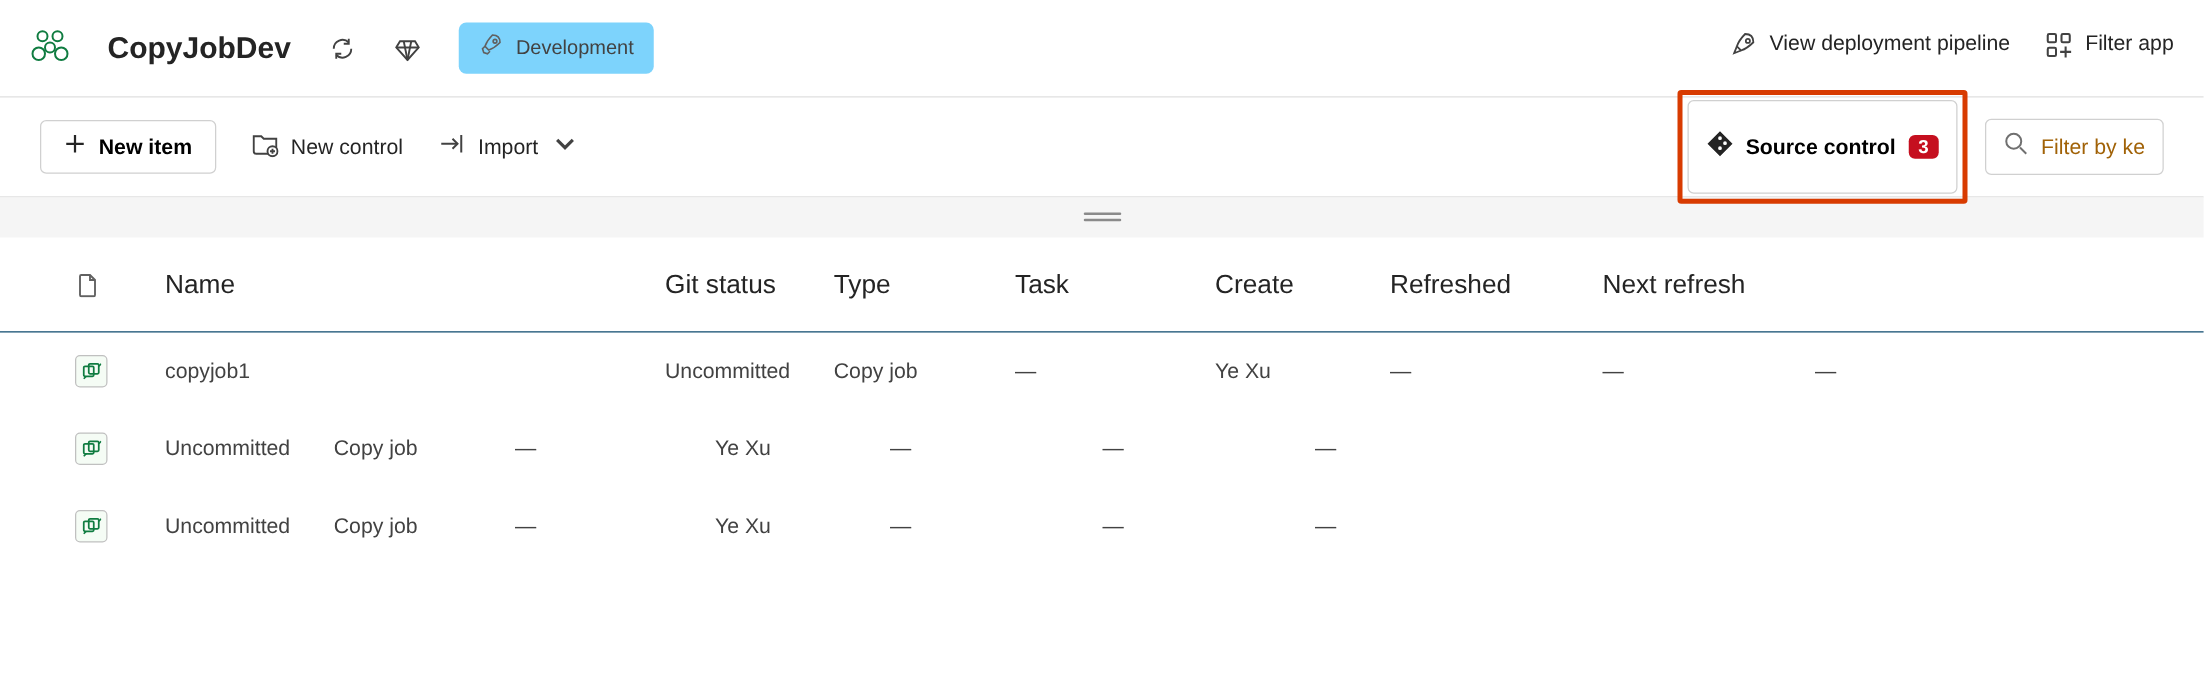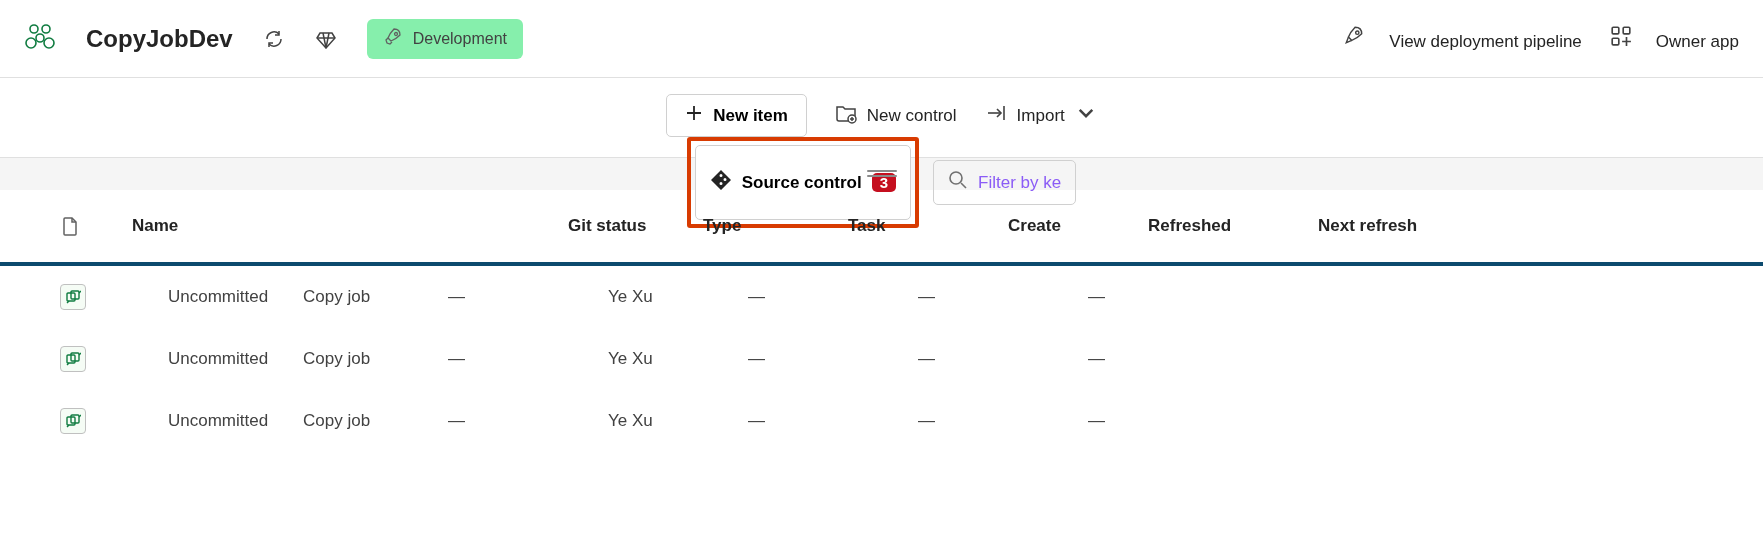--- a/index.html
+++ b/index.html
@@ -21,33 +21,33 @@
       border-bottom: 1px solid #e0e0e0;
       height: 78px;
     }
     .header-left { display: flex; align-items: center; gap: 30px; }
     .workspace-icon svg { width: 32px; height: 32px; }
     .workspace-title { font-size: 24px; font-weight: 600; }
     .small-icon { display:inline-flex; align-items:center; justify-content:center; width:22px; height:22px; color:#424242; }
     .small-icon svg { width:20px; height:20px; }
     .badge-dev {
       display:flex; align-items:center; gap:10px;
-      background: #86efac; border-radius:6px;
+      background: #7dd3fc; border-radius:6px;
       padding: 8px 16px; font-size:16px; color:#424242;
     }
     .badge-dev svg { width:20px; height:20px; }
 
     .header-right { display:flex; align-items:center; gap:28px; font-size:17px; }
-    .header-right > .link { display:flex; align-items:flex-end; gap:24px; cursor:pointer; }
+    .header-right > .link { display:flex; align-items:flex-start; gap:10px; cursor:pointer; }
     .header-right svg { width:22px; height:22px; }
 
     
     .toolbar {
       display:flex; align-items:center; justify-content:space-between;
-      padding: 16px 32px; border-bottom:1px solid #e0e0e0; height:80px;flex-direction:column;
+      padding: 16px 32px; border-bottom:1px solid #e0e0e0; height:80px;
     }
     .toolbar-left { display:flex; align-items:center; gap:28px; }
     .btn {
       display:flex; align-items:center; gap:10px;
       border:1px solid #d0d0d0; background:#fff; border-radius:5px;
       padding: 9px 18px; font-size:17px; font-weight:600; cursor:pointer;
     }
     .btn svg { width:18px; height:18px; }
     .toolbar-action { display:flex; align-items:center; gap:10px; font-size:17px; cursor:pointer; }
     .toolbar-action svg { width:22px; height:22px; }
@@ -61,37 +61,37 @@
     }
     .source-control-btn .count {
       background:#c50f1f; color:#fff; border-radius:5px;
       padding:1px 8px; font-size:15px; font-weight:700;
     }
     .source-control-btn svg { width:22px; height:22px; }
 
     .filter {
       display:flex; align-items:center; gap:10px;
       border:1px solid #d0d0d0; border-radius:5px;
-      padding:9px 14px; min-width:120px; color:#8b5cf6; font-size:17px;
+      padding:9px 14px; min-width:120px; color:#a16207; font-size:17px;
     }
     .filter svg { width:20px; height:20px; }
 
     
     .drag-strip { background:#f5f5f5; height:32px; display:flex; align-items:center; justify-content:center; }
     .drag-handle { width:30px; height:8px; display:flex; flex-direction:column; gap:3px; }
     .drag-handle div { height:2px; background:#8a8a8a; border-radius:1px; }
 
     
     .table { width:100%; }
     .thead, .trow { display:flex; align-items:center; padding:0 24px 0 60px; }
-    .thead { height:76px; border-bottom:4px solid #0c4a6e; font-weight:700; font-size:17px; }
+    .thead { height:76px; border-bottom:1px solid #0c4a6e; font-weight:400; font-size:21px; }
     .trow { height:62px; font-size:17px; color:#424242; }
     .col-icon  { width:72px; display:flex; align-items:center; }
     .col-name  { width:400px; }
-    .col-git   { width:135px;margin-left:36px; }
+    .col-git   { width:135px; }
     .col-type  { width:145px; }
     .col-task  { width:160px; }
     .col-owner { width:140px; }
     .col-refr  { width:170px; }
     .col-next  { width:170px; }
     .col-end   { flex:1; }
     .item-icon { width:26px; height:26px; border:1px solid #c0c0c0; border-radius:4px; background:#f5fcf5; display:flex; align-items:center; justify-content:center; }
     .item-icon svg { width:16px; height:16px; }
     .doc-icon svg { width:20px; height:20px; }
     .dash { color:#424242; }
@@ -151,21 +151,21 @@
     </span>
     <span class="link">
       <span>
         <svg viewBox="0 0 20 20" fill="none" stroke="#424242" stroke-width="1.5">
           <rect x="2" y="2" width="6" height="6" rx="1"></rect>
             <rect x="12" y="2" width="6" height="6" rx="1"></rect>
           <rect x="2" y="12" width="6" height="6" rx="1"></rect>
             <path d="M15 11v8M11 15h8"></path>
         </svg>
       </span>
-      <span>Owner app</span>
+      <span>Filter app</span>
     </span>
   </div>
 </div>
 
 <div class="toolbar">
   <div class="toolbar-left">
     <button class="btn">
       <span>
         <svg viewBox="0 0 18 18" stroke="#242424" stroke-width="1.8">
             <path d="M9 2v14M2 9h14"></path>
@@ -250,20 +250,21 @@
   <div class="trow">
     <div class="col-icon">
         <span class="item-icon">
       <svg viewBox="0 0 16 16" fill="none" stroke="#107c41" stroke-width="1.4">
             <rect x="2" y="4" width="8" height="8" rx="1"></rect>
             <rect x="6" y="2" width="8" height="8" rx="1"></rect>
             <path d="M4 12l-2 2M14 4l2-2"></path>
           </svg>
     </span>
       </div>
+    <div class="col-name">copyjob1</div>
     <div class="col-git">Uncommitted</div>
     <div class="col-type">Copy job</div>
     <div class="col-task dash">—</div>
     <div class="col-owner">Ye Xu</div>
     <div class="col-refr dash">—</div>
     <div class="col-next dash">—</div>
     <div class="col-end dash">—</div>
   </div>
 
   <div class="trow">

